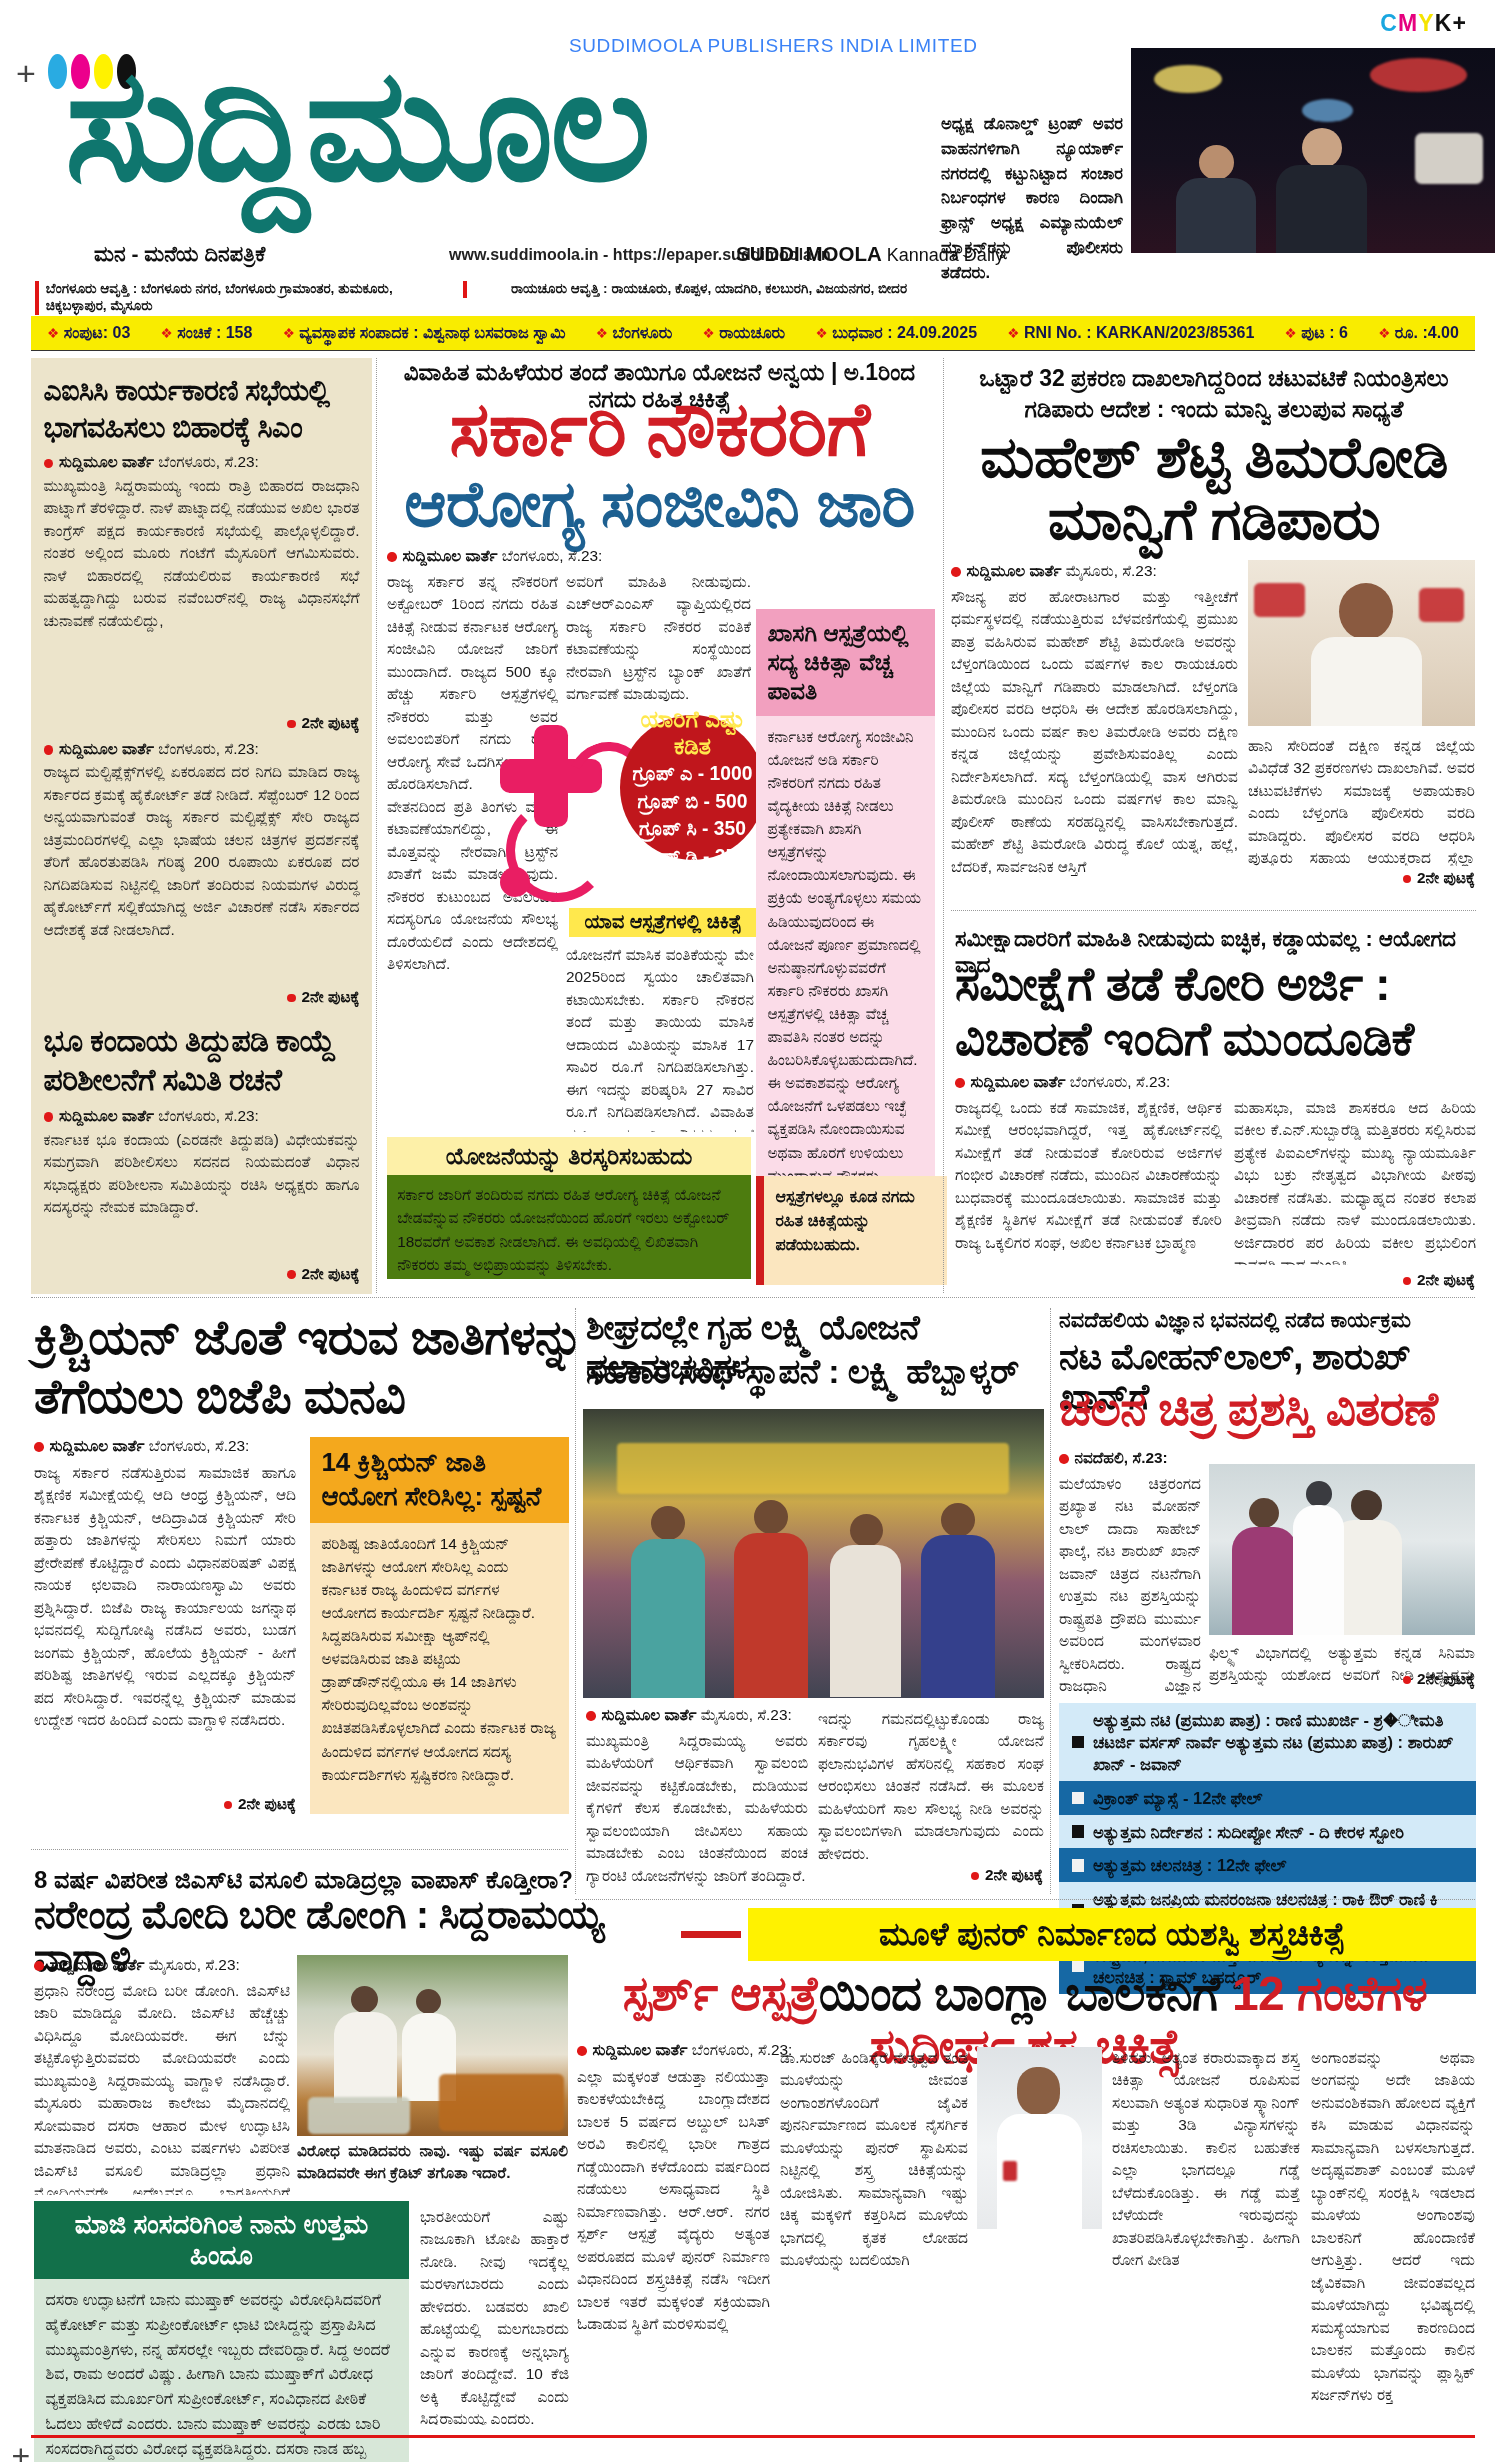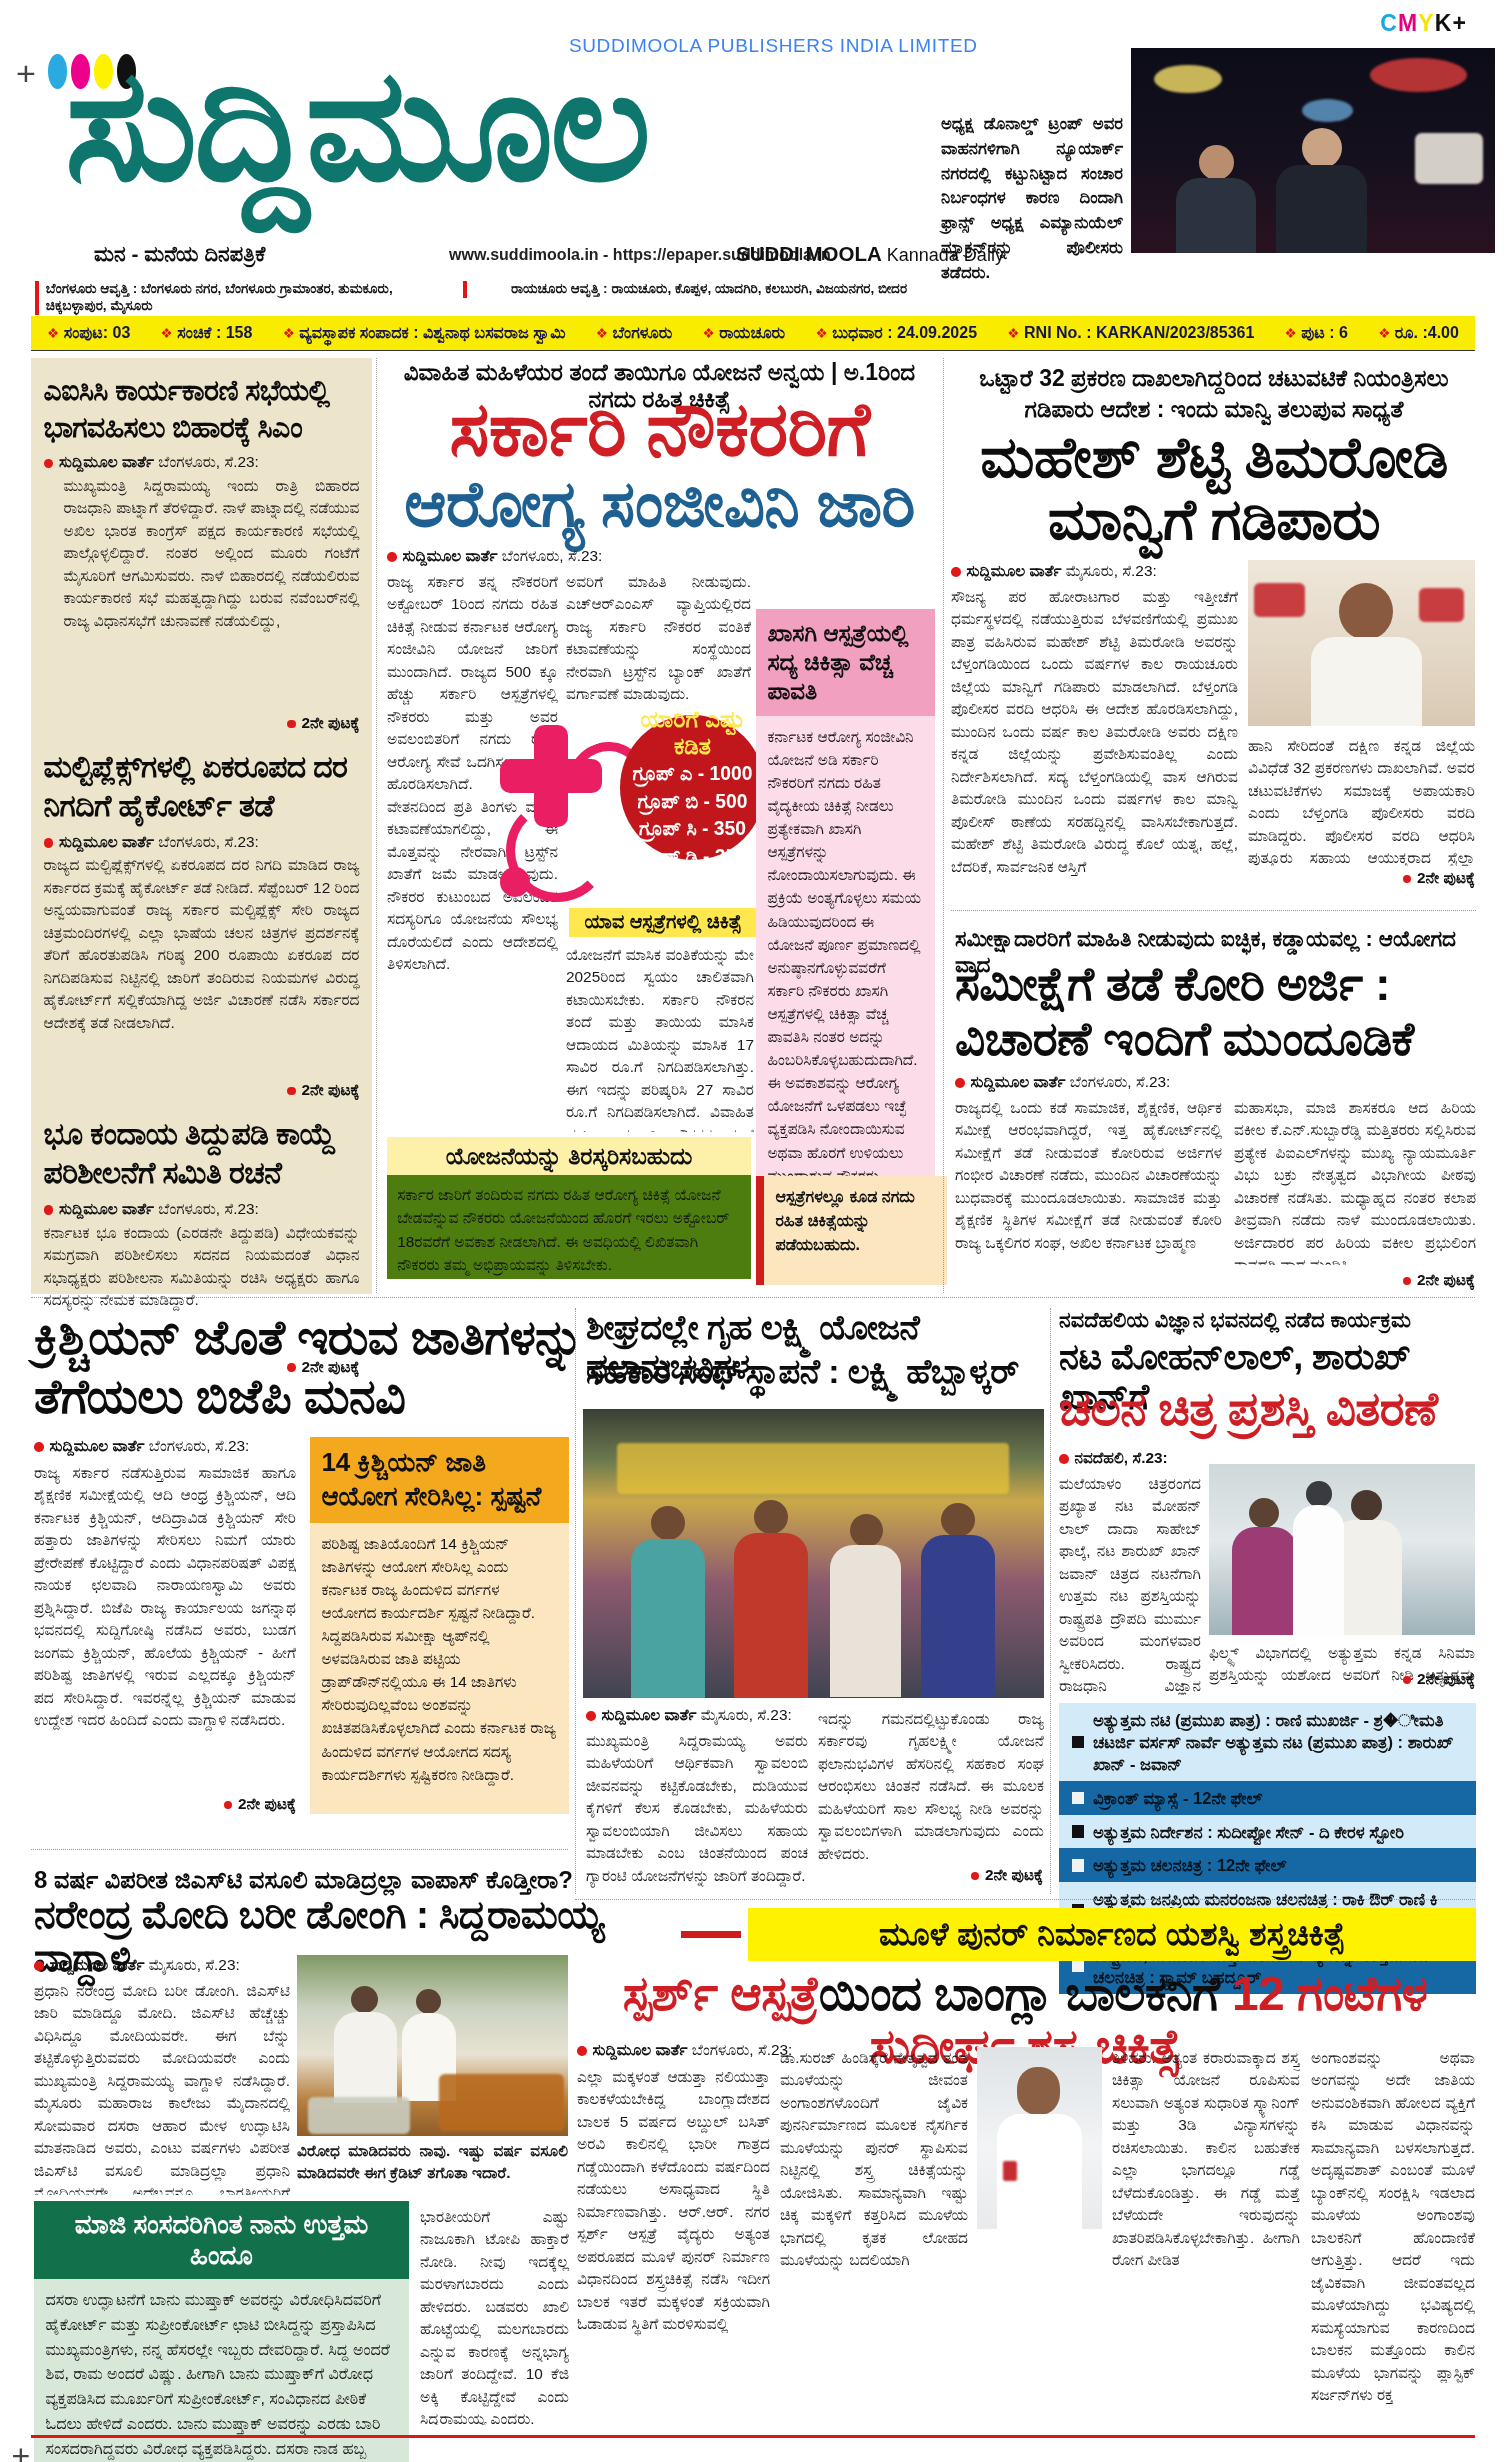--- a/index.html
+++ b/index.html
@@ -119,24 +119,23 @@
     <span><i class="diamond">❖</i><span>RNI No. : KARKAN/2023/85361</span></span>
     <span><i class="diamond">❖</i><span>ಪುಟ : 6</span></span>
     <span><i class="diamond">❖</i><span>ರೂ. :4.00</span></span>
   </div>
 
   <div class="abs creambox" style="left:31px;top:358px;width:316px;height:909px;">
     <div class="hl" style="font-size:28.4px;line-height:1.3;">ಎಐಸಿಸಿ ಕಾರ್ಯಕಾರಣಿ ಸಭೆಯಲ್ಲಿ ಭಾಗವಹಿಸಲು ಬಿಹಾರಕ್ಕೆ ಸಿಎಂ</div>
     <div style="margin-top:8px;font-size:15.4px;">
       <span class="dot"></span><b>ಸುದ್ದಿಮೂಲ ವಾರ್ತೆ</b> <span>ಬೆಂಗಳೂರು, ಸೆ.23:</span>
     </div>
-    <div class="body-txt just" style="height:239px;margin-top:3.4px;margin-left:20px;">ಮುಖ್ಯಮಂತ್ರಿ ಸಿದ್ದರಾಮಯ್ಯ ಇಂದು ರಾತ್ರಿ ಬಿಹಾರದ ರಾಜಧಾನಿ ಪಾಟ್ನಾಗೆ ತೆರಳಿದ್ದಾರೆ. ನಾಳೆ ಪಾಟ್ನಾದಲ್ಲಿ ನಡೆಯುವ ಅಖಿಲ ಭಾರತ ಕಾಂಗ್ರೆಸ್ ಪಕ್ಷದ ಕಾರ್ಯಕಾರಣಿ ಸಭೆಯಲ್ಲಿ ಪಾಲ್ಗೊಳ್ಳಲಿದ್ದಾರೆ. ನಂತರ ಅಲ್ಲಿಂದ ಮೂರು ಗಂಟೆಗೆ ಮೈಸೂರಿಗೆ ಆಗಮಿಸುವರು. ನಾಳೆ ಬಿಹಾರದಲ್ಲಿ ನಡೆಯಲಿರುವ ಕಾರ್ಯಕಾರಣಿ ಸಭೆ ಮಹತ್ವದ್ದಾಗಿದ್ದು ಬರುವ ನವೆಂಬರ್‌ನಲ್ಲಿ ರಾಜ್ಯ ವಿಧಾನಸಭೆಗೆ ಚುನಾವಣೆ ನಡೆಯಲಿದ್ದು,</div>
+    <div class="body-txt just" style="height:239px;margin-top:3.4px;">ಮುಖ್ಯಮಂತ್ರಿ ಸಿದ್ದರಾಮಯ್ಯ ಇಂದು ರಾತ್ರಿ ಬಿಹಾರದ ರಾಜಧಾನಿ ಪಾಟ್ನಾಗೆ ತೆರಳಿದ್ದಾರೆ. ನಾಳೆ ಪಾಟ್ನಾದಲ್ಲಿ ನಡೆಯುವ ಅಖಿಲ ಭಾರತ ಕಾಂಗ್ರೆಸ್ ಪಕ್ಷದ ಕಾರ್ಯಕಾರಣಿ ಸಭೆಯಲ್ಲಿ ಪಾಲ್ಗೊಳ್ಳಲಿದ್ದಾರೆ. ನಂತರ ಅಲ್ಲಿಂದ ಮೂರು ಗಂಟೆಗೆ ಮೈಸೂರಿಗೆ ಆಗಮಿಸುವರು. ನಾಳೆ ಬಿಹಾರದಲ್ಲಿ ನಡೆಯಲಿರುವ ಕಾರ್ಯಕಾರಣಿ ಸಭೆ ಮಹತ್ವದ್ದಾಗಿದ್ದು ಬರುವ ನವೆಂಬರ್‌ನಲ್ಲಿ ರಾಜ್ಯ ವಿಧಾನಸಭೆಗೆ ಚುನಾವಣೆ ನಡೆಯಲಿದ್ದು,</div>
     <div class="cont"><span class="dot"></span><span>2ನೇ ಪುಟಕ್ಕೆ</span></div>
 
-    <div class="hl" style="font-size:30px;line-height:1.3;margin-top:15px;">ಮಲ್ಟಿಪ್ಲೆಕ್ಸ್‌ಗಳಲ್ಲಿ ಏಕರೂಪದ ದರ ನಿಗದಿಗೆ ಹೈಕೋರ್ಟ್ ತಡೆ</div>
     <div style="margin-top:8px;font-size:15.4px;">
       <span class="dot"></span><b>ಸುದ್ದಿಮೂಲ ವಾರ್ತೆ</b> <span>ಬೆಂಗಳೂರು, ಸೆ.23:</span>
     </div>
     <div class="body-txt just" style="height:227px;margin-top:3.4px;">ರಾಜ್ಯದ ಮಲ್ಟಿಪ್ಲೆಕ್ಸ್‌ಗಳಲ್ಲಿ ಏಕರೂಪದ ದರ ನಿಗದಿ ಮಾಡಿದ ರಾಜ್ಯ ಸರ್ಕಾರದ ಕ್ರಮಕ್ಕೆ ಹೈಕೋರ್ಟ್ ತಡೆ ನೀಡಿದೆ. ಸೆಪ್ಟೆಂಬರ್ 12 ರಿಂದ ಅನ್ವಯವಾಗುವಂತೆ ರಾಜ್ಯ ಸರ್ಕಾರ ಮಲ್ಟಿಪ್ಲೆಕ್ಸ್ ಸೇರಿ ರಾಜ್ಯದ ಚಿತ್ರಮಂದಿರಗಳಲ್ಲಿ ಎಲ್ಲಾ ಭಾಷೆಯ ಚಲನ ಚಿತ್ರಗಳ ಪ್ರದರ್ಶನಕ್ಕೆ ತೆರಿಗೆ ಹೊರತುಪಡಿಸಿ ಗರಿಷ್ಠ 200 ರೂಪಾಯಿ ಏಕರೂಪ ದರ ನಿಗದಿಪಡಿಸುವ ನಿಟ್ಟಿನಲ್ಲಿ ಜಾರಿಗೆ ತಂದಿರುವ ನಿಯಮಗಳ ವಿರುದ್ಧ ಹೈಕೋರ್ಟ್‌ಗೆ ಸಲ್ಲಿಕೆಯಾಗಿದ್ದ ಅರ್ಜಿ ವಿಚಾರಣೆ ನಡೆಸಿ ಸರ್ಕಾರದ ಆದೇಶಕ್ಕೆ ತಡೆ ನೀಡಲಾಗಿದೆ.</div>
     <div class="cont"><span class="dot"></span><span>2ನೇ ಪುಟಕ್ಕೆ</span></div>
 
     <div class="hl" style="font-size:30px;line-height:1.3;margin-top:15px;">ಭೂ ಕಂದಾಯ ತಿದ್ದುಪಡಿ ಕಾಯ್ದೆ ಪರಿಶೀಲನೆಗೆ ಸಮಿತಿ ರಚನೆ</div>
     <div style="margin-top:8px;font-size:15.4px;">
       <span class="dot"></span><b>ಸುದ್ದಿಮೂಲ ವಾರ್ತೆ</b> <span>ಬೆಂಗಳೂರು, ಸೆ.23:</span>
     </div>

